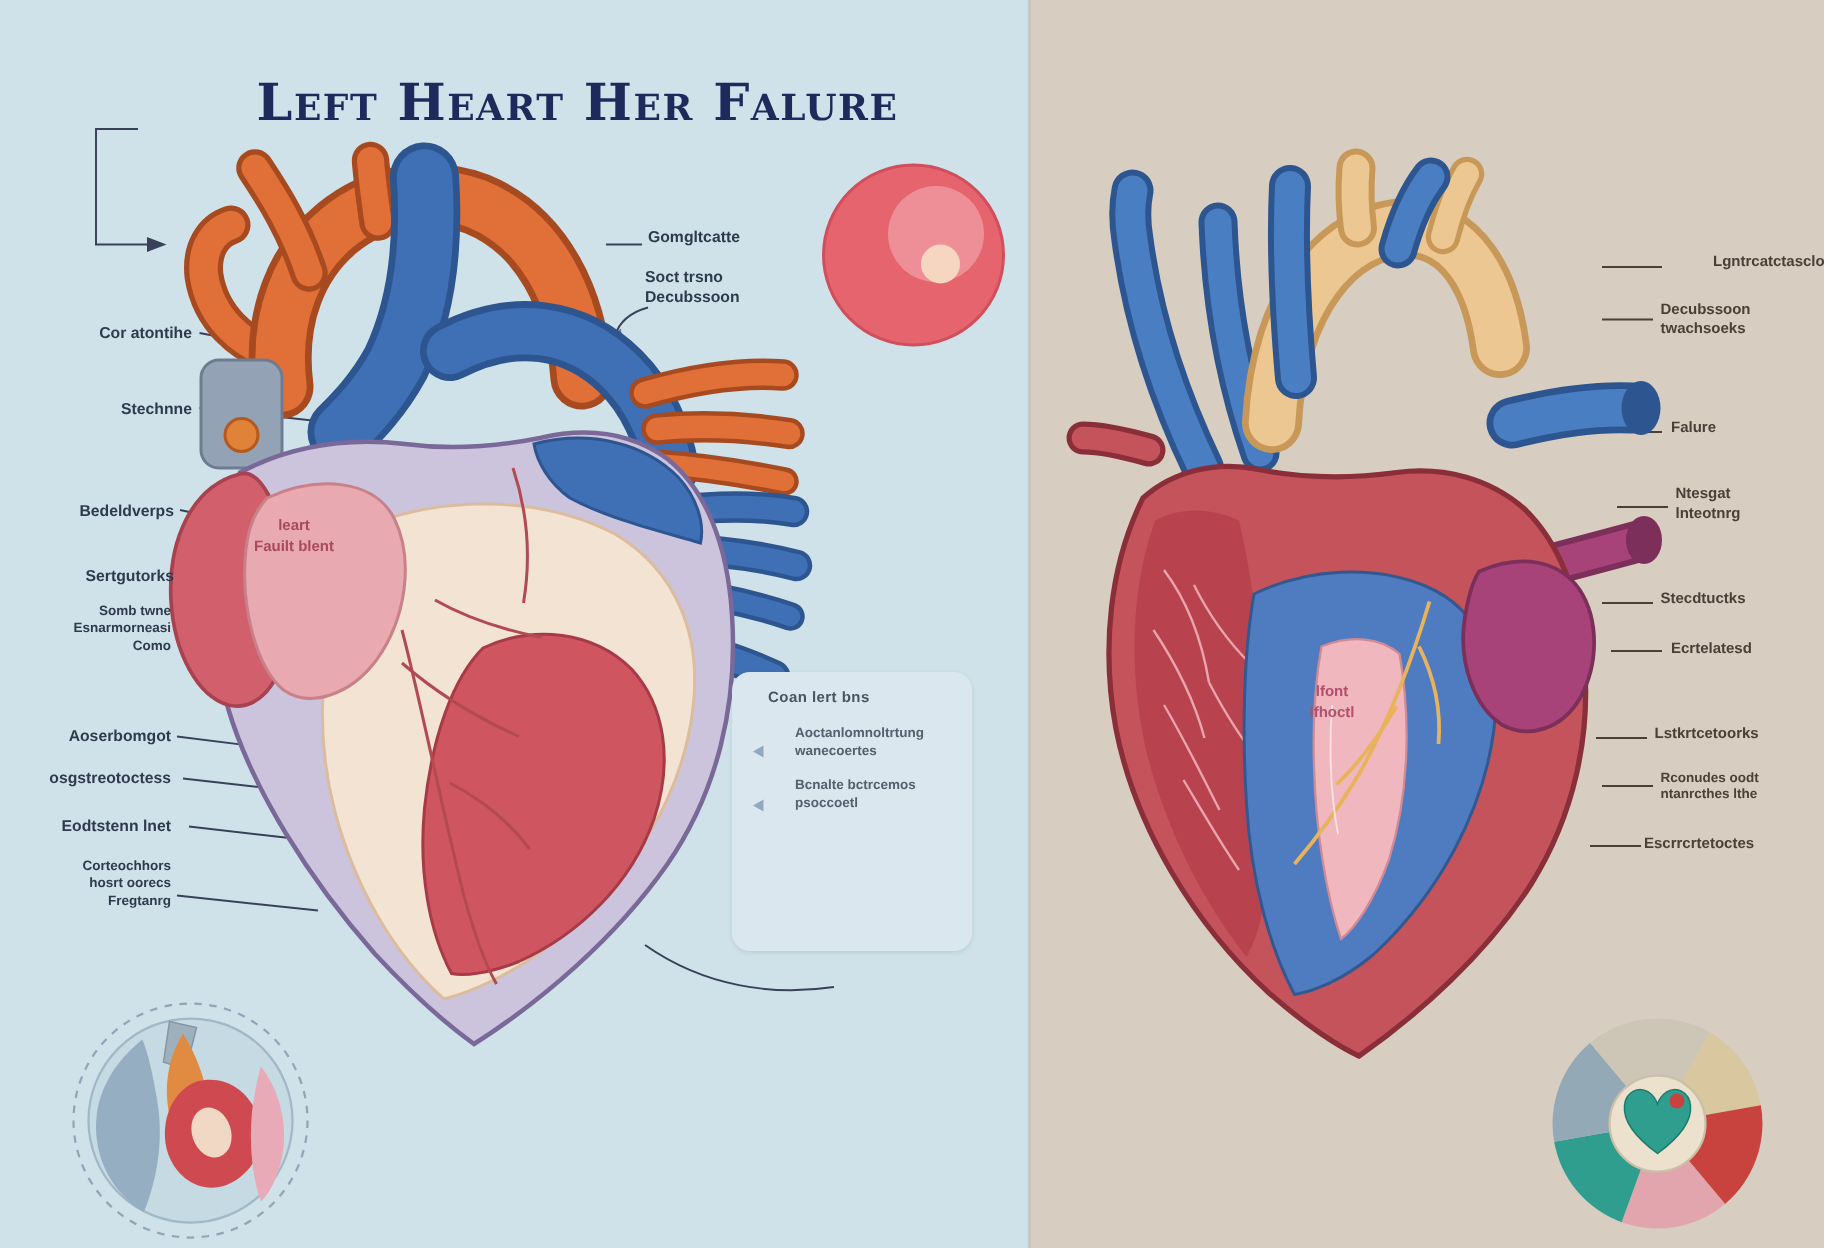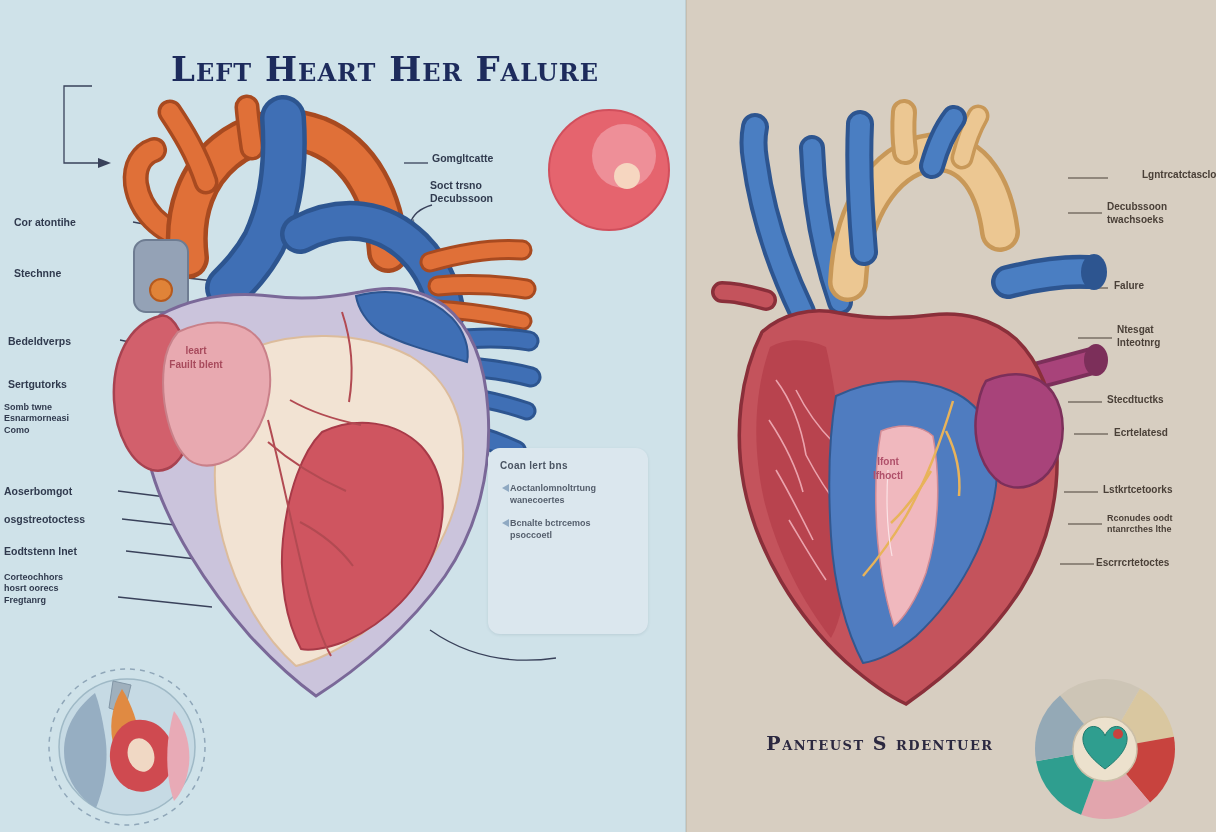--- a/index.html
+++ b/index.html
@@ -18,35 +18,35 @@
   .art{position:absolute;left:0;top:0;pointer-events:none;}
   .title{font-family:"DejaVu Serif",serif;font-weight:bold;font-variant:small-caps;
          text-align:center;letter-spacing:1px;line-height:1.05;margin-top:36px;}
   .left-title{font-size:34px;color:var(--left-title);}
   .right-title{font-size:31px;color:var(--right-title);}
   .subtitle{font-size:9px;text-align:center;line-height:1.7;white-space:pre-line;
             letter-spacing:.4px;font-weight:bold;}
   .subtitle-left{color:#3d4654;}
   .subtitle-right{color:#4a4238;}
   .lbl{white-space:pre-line;line-height:1.25;font-weight:bold;}
-  .lbl-l{font-size:10.5px;color:var(--label-dark);text-align:left;}
+  .lbl-l{font-size:10.5px;color:var(--label-dark);text-align:right;}
   .lbl-r{font-size:10.5px;color:var(--label-dark);text-align:left;}
   .lbl-rr{font-size:10px;color:var(--label-brown);text-align:left;}
   .heart-label{font-size:10px;text-align:center;white-space:pre-line;font-weight:bold;line-height:1.35;}
   .heart-label-left{color:#a84a5c;}
   .heart-label-right{color:#b0506a;}
   .caption{font-family:"DejaVu Serif",serif;font-weight:bold;font-variant:small-caps;
            font-size:19px;text-align:center;letter-spacing:1.5px;}
   .caption-left{color:#22306a;}
   .caption-right{color:#2b2840;}
   .infobox{position:absolute;left:488px;top:448px;width:160px;height:186px;
            background:#dbe7ee;border-radius:12px;box-shadow:0 1px 3px rgba(40,70,90,.12);
            padding:12px 12px 8px 12px;box-sizing:border-box;}
-  .infobox-title{font-size:10px;color:#4a5462;font-weight:bold;margin-bottom:11px;letter-spacing:.3px;}
-  .info-item{display:flex;gap:0;align-items:flex-start;margin-bottom:11px;}
+  .infobox-title{font-size:10px;color:#4a5462;font-weight:bold;margin-bottom:11px;letter-spacing:.3px;margin-left:12px;}
+  .info-item{display:flex;gap:20px;align-items:flex-end;margin-bottom:11px;}
   .info-item-text{font-size:9px;color:#555f6d;line-height:1.35;white-space:pre-line;font-weight:bold;}
   .bullet{flex:0 0 auto;margin-top:1px;}
 </style>
 </head>
 <body>
 
 <div class="page">
 
   <section class="panel panel-left"></section>
   <section class="panel panel-right"></section>
@@ -308,15 +308,14 @@
   <div class="abs lbl lbl-rr" style="left:1107px;top:394px;width:100px;">Stecdtuctks</div>
   <div class="abs lbl lbl-rr" style="left:1114px;top:427px;width:95px;">Ecrtelatesd</div>
   <div class="abs lbl lbl-rr" style="left:1103px;top:484px;width:105px;">Lstkrtcetoorks</div>
   <div class="abs lbl lbl-rr" style="left:1107px;top:513px;width:105px;font-size:9px;">Rconudes oodt
 ntanrcthes lthe</div>
   <div class="abs lbl lbl-rr" style="left:1096px;top:557px;width:110px;">Escrrcrtetoctes</div>
 
   <div class="abs heart-label heart-label-right" style="left:848px;top:455px;width:80px;">lfont
 lfhoctl</div>
 
-  <div class="abs caption caption-right" style="left:700px;top:732px;width:360px;">Panteust S rdentuer</div>
 
 </div>
 
 </body></html>

